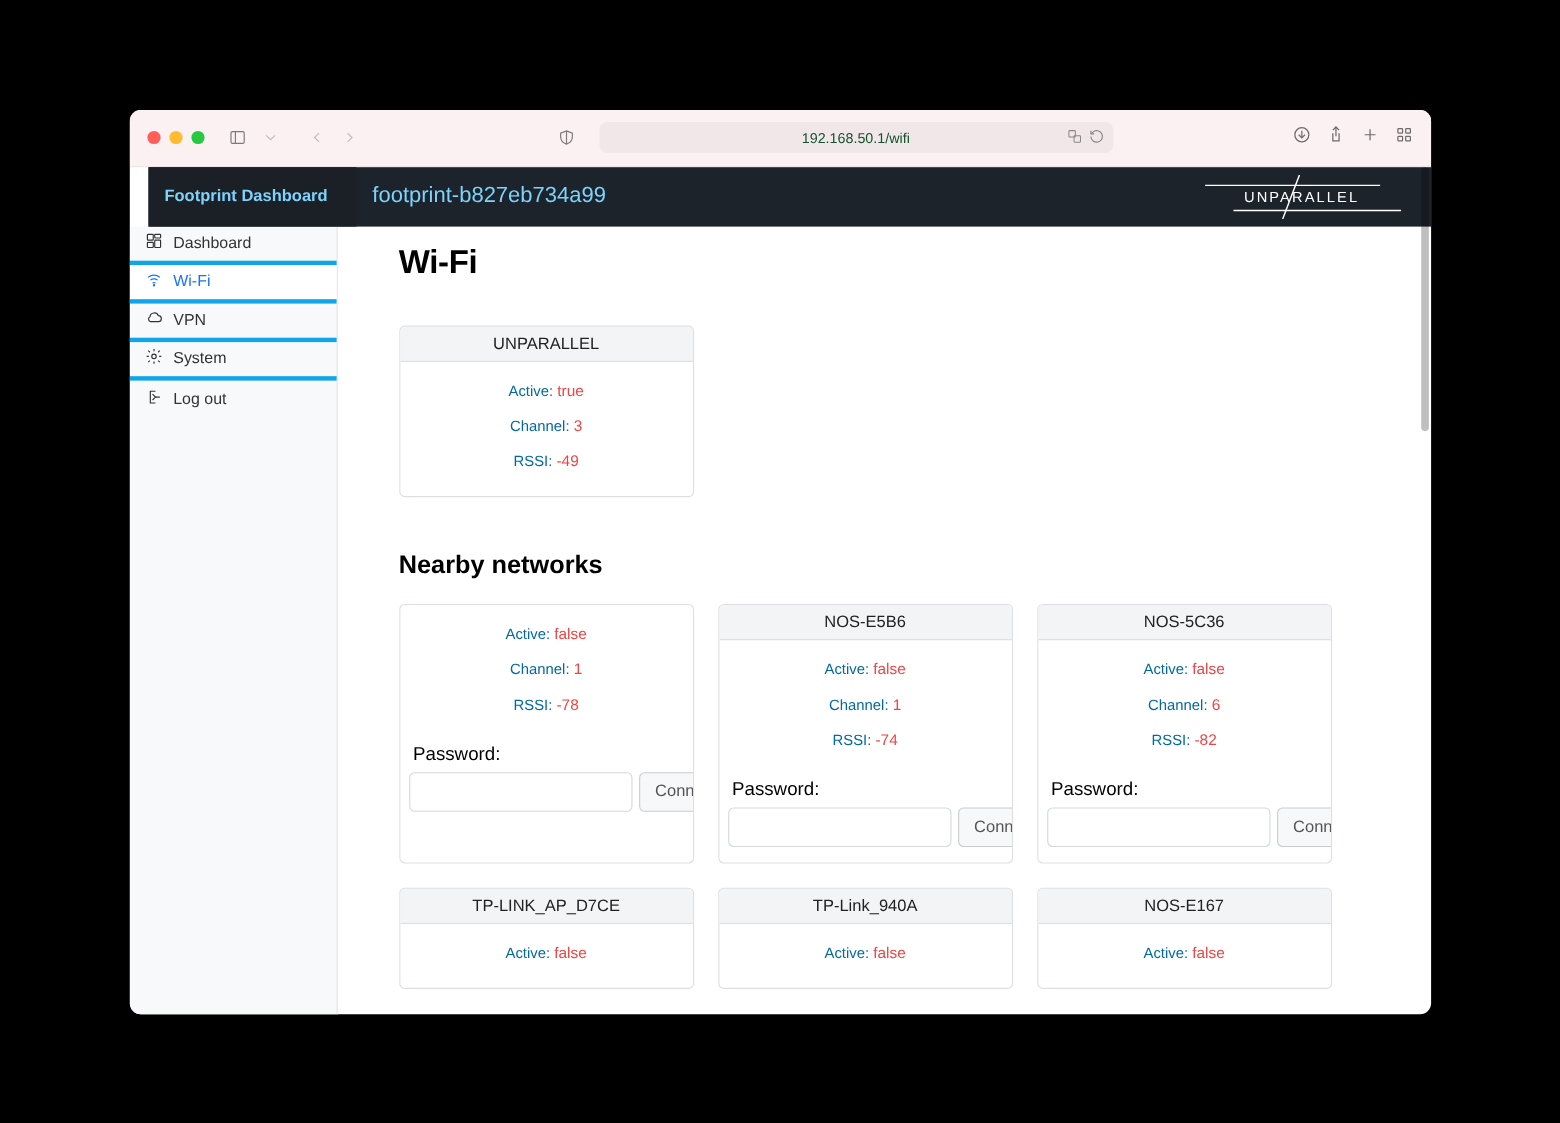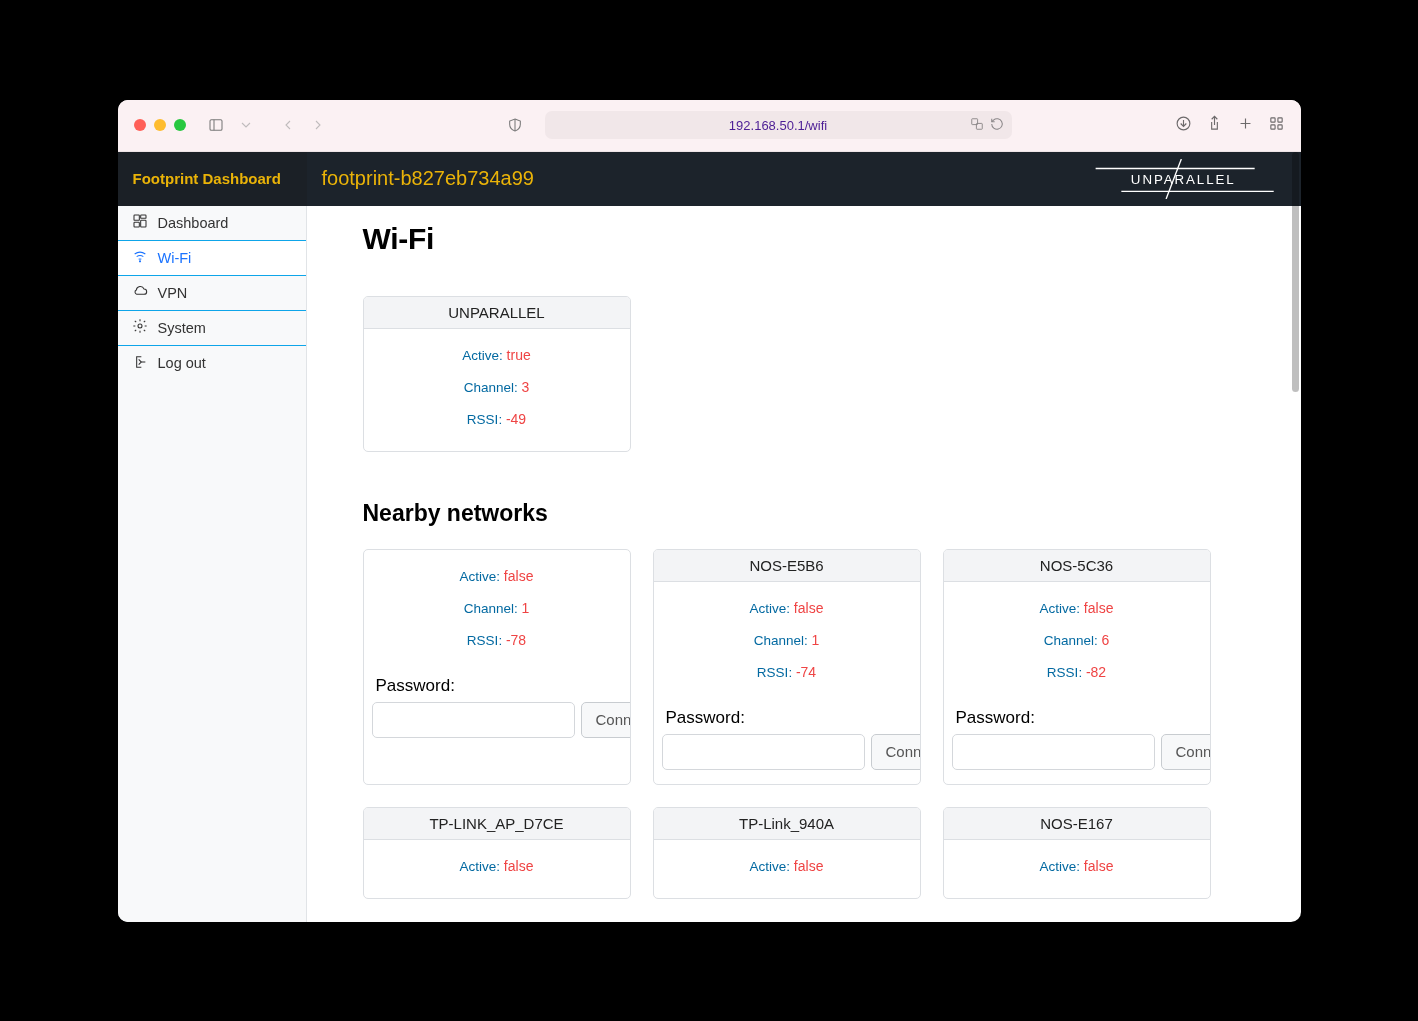--- a/index.html
+++ b/index.html
@@ -52,41 +52,41 @@
   .spacer-flex { flex:1; }
 
   .urlbar {
     flex: 0 0 467px;
     height: 28px;
     background: #f1e7e9;
     border-radius: 7px;
     display:flex;
     align-items:center;
     justify-content:center;
-    color:#4c1d95;
+    color:#14532d;
     font-size:13px;
     position:relative;
     text-align:right;
   }
   .urlbar .right-icons { position:absolute; right:8px; display:flex; gap:6px; align-items:center; }
   .urlbar .right-icons svg { width:14px; height:14px; stroke:#8a8688; fill:none; }
 
   .shield-btn { margin-right: 8px; }
 
   .tb-right { display:flex; align-items:center; gap:14px; margin-left:auto; }
   .tb-right svg { width:17px; height:17px; stroke:#6d6a6b; stroke-width:1.6; fill:none; }
 
   .app-header {
     position:absolute;
-    top:52px; left:0; right:0;
+    top:52px; left:17px; right:0;
     height:54px;
     background:#1c232b;
     display:flex;
     align-items:stretch;
-    color:#eab308;
+    color:#7dd3fc;
     z-index:2;
   }
   .app-header .brand {
     width:189px;
     display:flex; align-items:center;
     padding-left:15px;
     font-size:15px;
     font-weight:600;
     background:#1b2026;
   }
@@ -116,21 +116,21 @@
     background:#f8f9fa;
     border-right:1px solid #e1e4e7;
     position: relative;
   }
   .side-item {
     display:flex;
     align-items:center;
     gap:10px;
     height:35px;
     padding:0 14px;
-    border-bottom:1px solid #0ea5e9;
+    border-bottom:4px solid #0ea5e9;
     color:#333;
     font-size:14.5px;
     cursor:pointer;
   }
   .side-item.active {
     background:#fff;
     color:#1a73ff;
   }
   .side-item svg {
     width:16px; height:16px;

